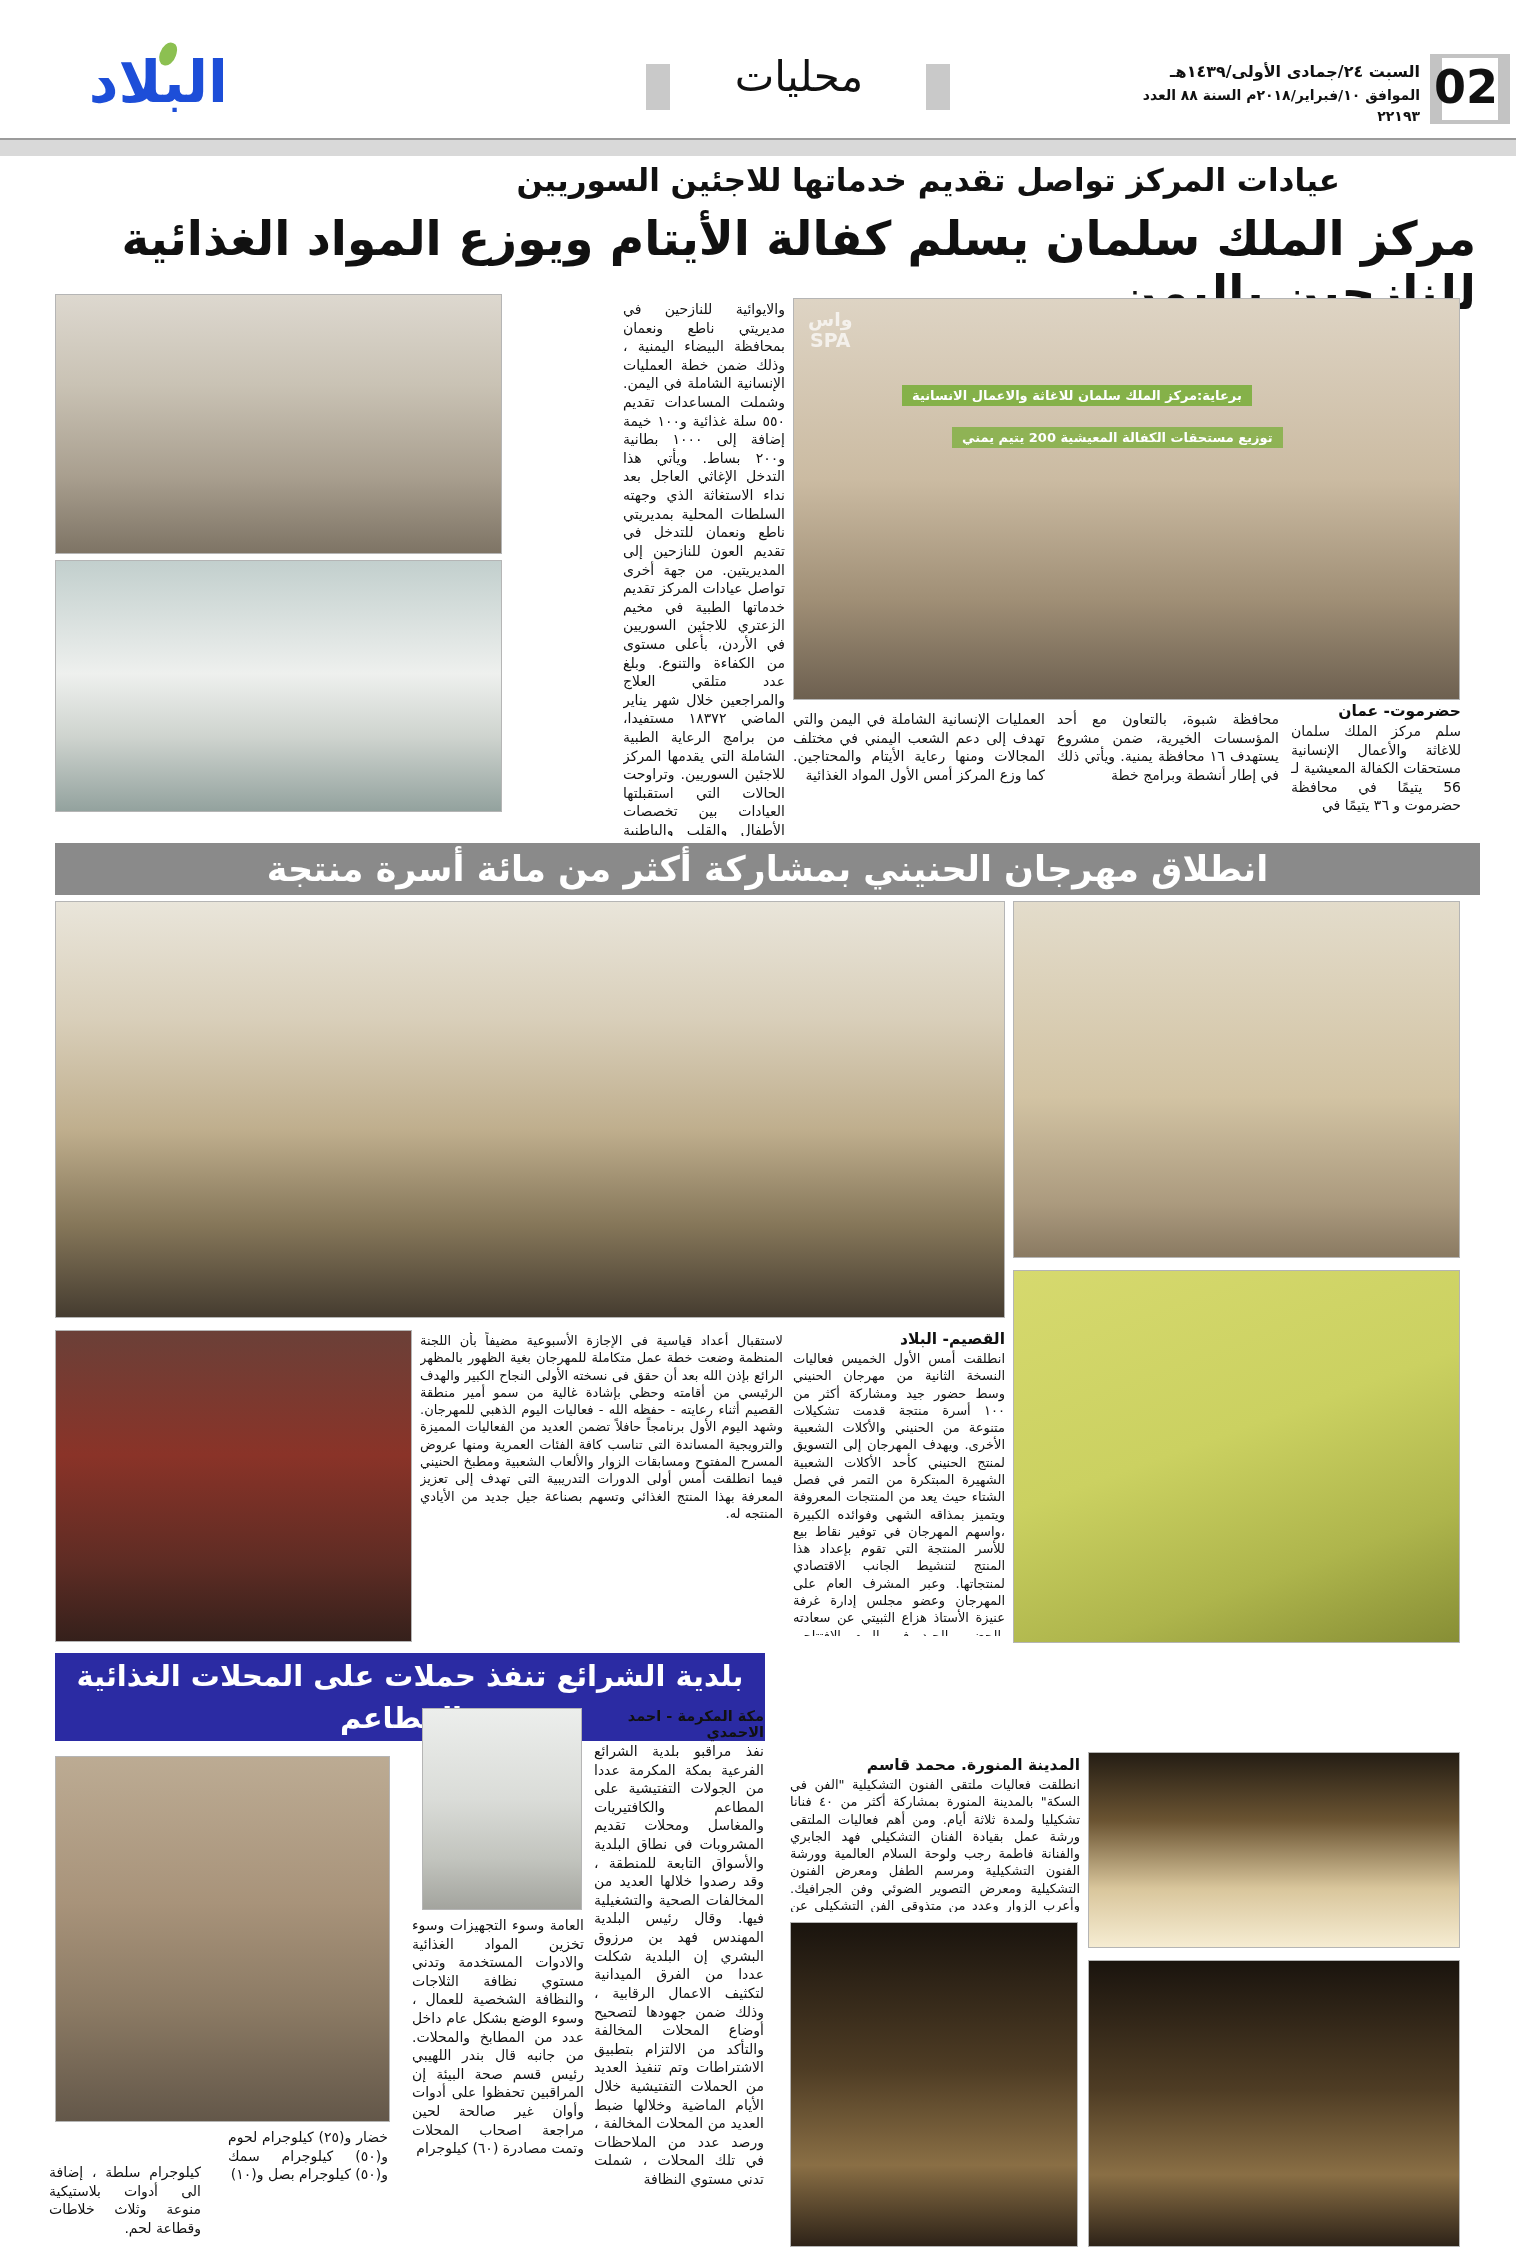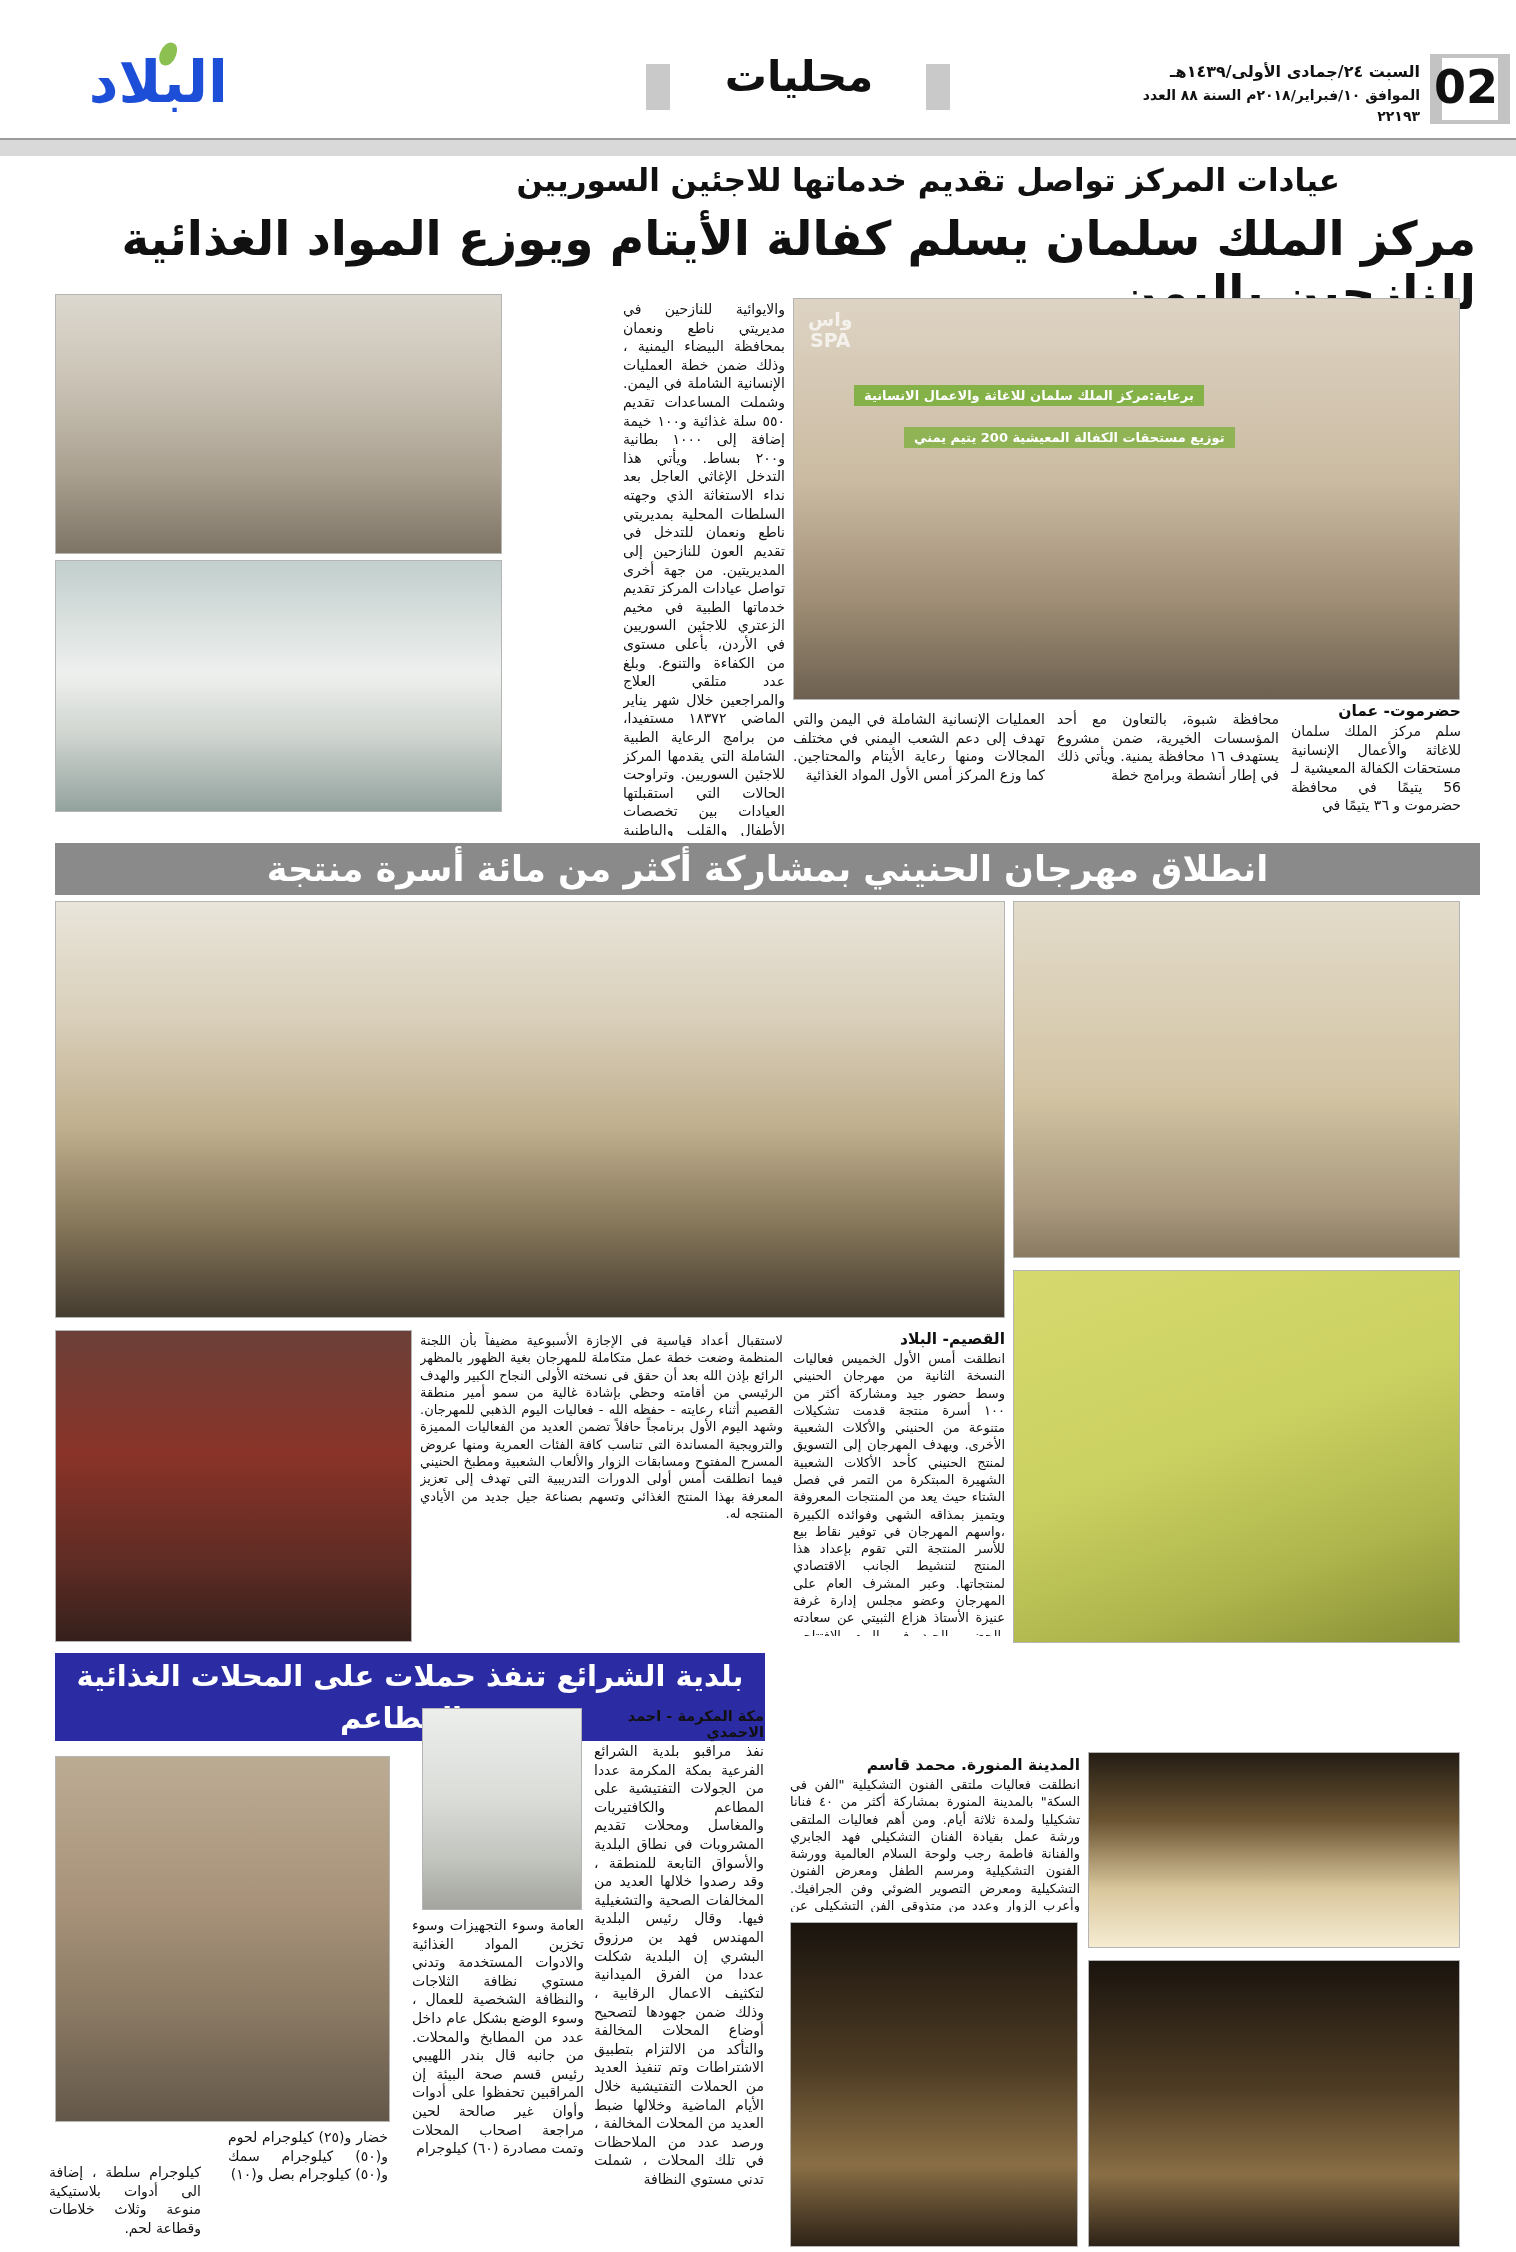--- a/index.html
+++ b/index.html
@@ -5,21 +5,21 @@
   html,body{margin:0;padding:0;background:#e8e8e8;}
   .page{
     position:relative;width:1516px;height:2252px;background:#ffffff;
     font-family:"DejaVu Sans",sans-serif;direction:rtl;overflow:hidden;margin:0 auto;
     color:#111;
   }
   .abs{position:absolute;}
   
   .logo{font-size:58px;font-weight:bold;color:#1d4ed8;letter-spacing:-1px;}
   .logo-leaf{width:16px;height:24px;background:#8cc051;border-radius:60% 40% 55% 45%;transform:rotate(18deg);}
-  .section-title{font-size:42px;font-weight:bold;text-align:center;}
+  .section-title{font-size:42px;font-weight:normal;text-align:center;}
   .gray-block{background:#c9c9c9;}
   .dates{text-align:right;font-weight:bold;line-height:1.55;}
   .date1{font-size:16px;}
   .date2{font-size:14px;}
   .page-num{
     box-sizing:border-box;background:#fff;text-align:center;
     border:4px solid #c3c3c3;border-left-width:12px;border-right-width:12px;
     font-size:46px;font-weight:bold;line-height:58px;font-family:"DejaVu Sans",sans-serif;
   }
   .head-strip{background:#d9d9d9;border-top:2px solid #9b9b9b;}
@@ -41,21 +41,21 @@
   .ph-panorama{background:linear-gradient(180deg,#e9e5da 0%,#d9cfba 28%,#bfae8d 55%,#857659 78%,#453c30 100%);}
   .ph-square{background:linear-gradient(180deg,#e3dccb 0%,#d2c3a3 55%,#ab9a7e 85%,#8a7a62 100%);}
   .ph-tent{background:linear-gradient(160deg,#d6d96e 0%,#cbd161 45%,#aeb54c 75%,#878e35 100%);}
   .ph-carpet{background:linear-gradient(180deg,#6b4038 0%,#8a3328 40%,#5e2c24 75%,#35201b 100%);}
   .ph-freezer{background:linear-gradient(180deg,#eceeec 0%,#dadcd8 45%,#c2c4be 75%,#a3a49e 100%);}
   .ph-warehouse{background:linear-gradient(180deg,#bcab93 0%,#a8937a 40%,#8a7963 70%,#635749 100%);}
   .ph-exhibit{background:linear-gradient(180deg,#241d14 0%,#6b5432 35%,#d9c69c 70%,#f6ecd2 100%);}
   .ph-crowd{background:linear-gradient(180deg,#1a140e 0%,#4e3c24 45%,#8a6f45 75%,#2e2318 100%);}
   
   .watermark{position:absolute;right:auto;left:14px;top:10px;color:rgba(255,255,255,.7);font-weight:bold;font-size:19px;line-height:1.1;text-align:center;}
-  .banner{position:absolute;color:#fff;font-weight:bold;font-size:13px;padding:3px 10px;white-space:nowrap;background:rgba(126,175,64,.92);}
+  .banner{position:absolute;color:#fff;font-weight:bold;font-size:13px;padding:3px 10px;white-space:nowrap;background:rgba(126,175,64,.92);margin-left:48px;}
 </style>
 </head>
 <body>
 
 <div class="page">
 
   <div class="abs logo" style="left:58px;top:48px;width:170px;height:88px;">البلاد</div>
   <div class="abs logo-leaf" style="left:160px;top:42px;"></div>
 
   <div class="abs gray-block" style="left:646px;top:64px;width:24px;height:46px;"></div>

